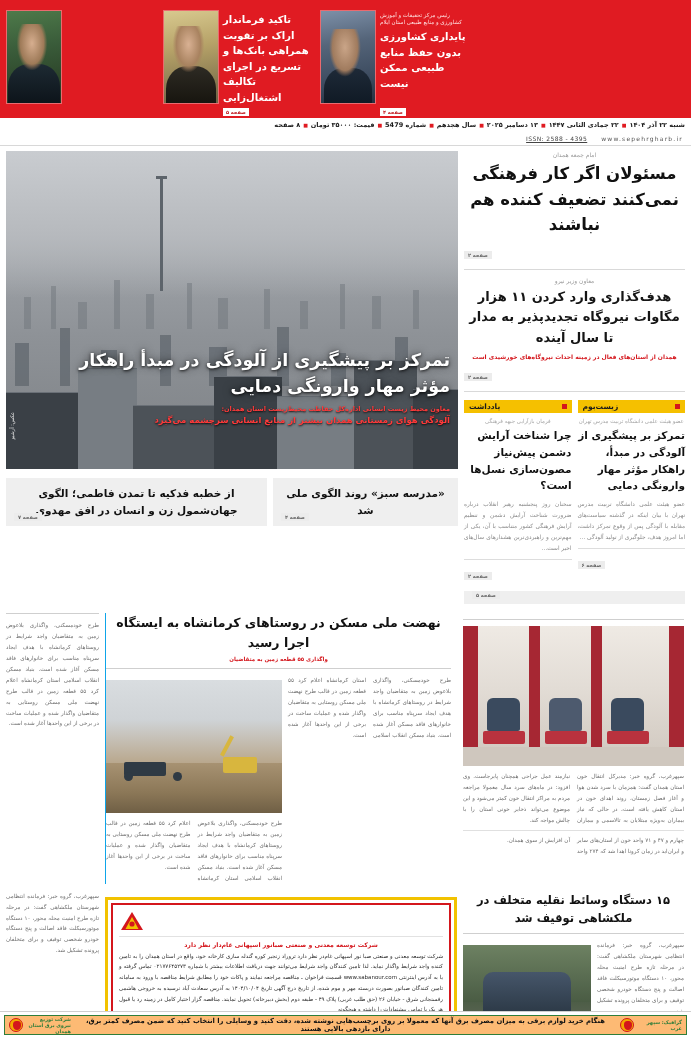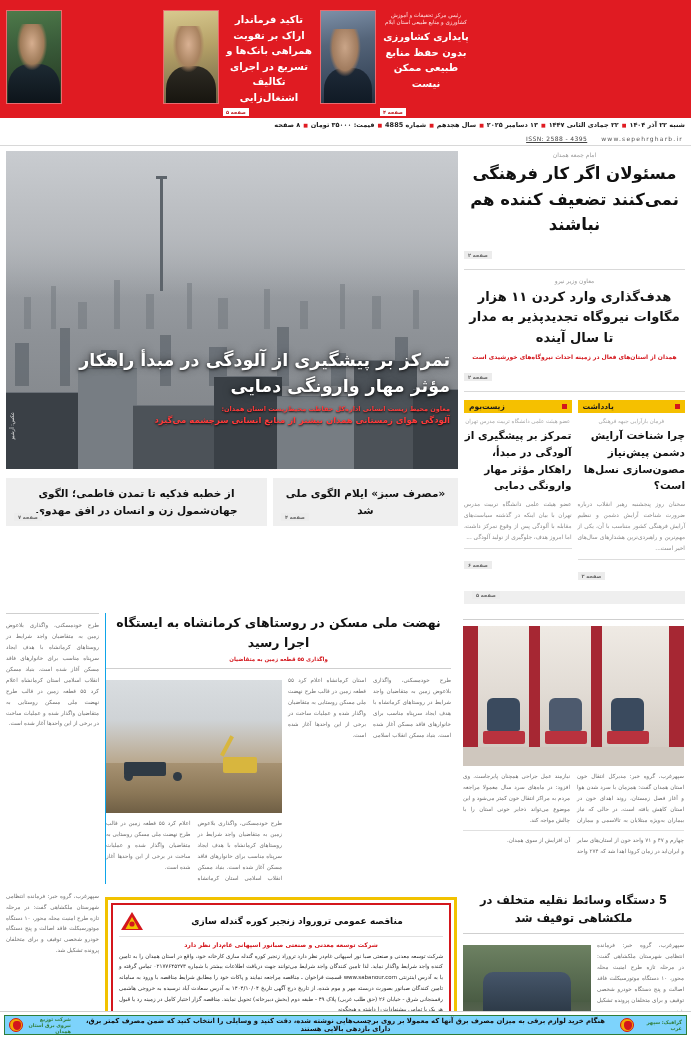--- a/index.html
+++ b/index.html
@@ -68,21 +68,21 @@
   .p2::before{ content:""; position:absolute; left:4%; bottom:0; width:92%; height:40%;
     background: linear-gradient(#2e2b24,#17150f); border-radius: 42% 42% 0 0 / 62% 62% 0 0; }
   .p3 { background: linear-gradient(170deg,#4e7a4a 0%,#3a5c3a 40%,#24361f 100%); }
   .p3::after{ content:""; position:absolute; left:18%; top:14%; width:56%; height:50%;
     background: radial-gradient(ellipse at 50% 42%, #d6ae8f 0%, #9e7a58 55%, rgba(0,0,0,0) 72%); }
   .p3::before{ content:""; position:absolute; left:2%; bottom:0; width:96%; height:42%;
     background: linear-gradient(#1d2a33,#0d141a); border-radius: 40% 40% 0 0 / 58% 58% 0 0; }
 
   .teaser-text {
     flex: 1; display: flex; flex-direction: column; align-items: flex-end;
-    text-align: center; color: #fff; padding-top: 2px; position: relative;
+    text-align: left; color: #fff; padding-top: 2px; position: relative;
   }
   .teaser-kicker { font-size: 5.5px; color: #ffe3e3; margin-bottom: 3px; line-height: 1.3; }
   .teaser-title {
     font-size: 10px; font-weight: bold; line-height: 1.55; color: #ffffff;
     letter-spacing: -.2px;
   }
   .teaser-page {
     position: absolute; bottom: 2px; left: 0;
     background: #ffffff; color: #c0161b; font-size: 5px;
     padding: 1px 3px; font-weight: bold;
@@ -272,21 +272,21 @@
   .ad-text { font-size: 5.5px; line-height: 1.95; color:#2b2b2b; text-align: justify; }
 
   
   .bottom-strip {
     position: absolute; left: 0; right: 0; bottom: 0;
     height: 26px; background: #ffffff; border-top: 1px solid #cfcfcf;
     display: flex; flex-direction: row-reverse; align-items: center;
     padding: 2px 4px;
   }
   .strip-in {
-    flex:1; height: 20px; background: #7dd3fc; border: 1.5px solid #2f7d3a;
+    flex:1; height: 20px; background: #fdba74; border: 1.5px solid #2f7d3a;
     display:flex; flex-direction: row-reverse; align-items:center; gap: 6px; padding: 0 4px;
   }
   .strip-logo {
     width: 62px; flex: 0 0 62px; display:flex; flex-direction: row-reverse;
     align-items:center; gap: 3px;
   }
   .strip-badge {
     width: 14px; height: 14px; border-radius: 50%; background: #f2a900;
     border: 1.5px solid #d4161c; position: relative; flex: 0 0 14px;
   }
@@ -344,21 +344,21 @@
 
   <div class="datebar">
     <span>شنبه ۲۲ آذر ۱۴۰۴</span>
     <span class="sep">■</span>
     <span>۲۲ جمادی الثانی ۱۴۴۷</span>
     <span class="sep">■</span>
     <span>۱۳ دسامبر ۲۰۲۵</span>
     <span class="sep">■</span>
     <span>سال هجدهم</span>
     <span class="sep">■</span>
-    <span>شماره 4885</span>
+    <span>شماره 5479</span>
     <span class="sep">■</span>
     <span>قیمت: ۳۵۰۰۰ تومان</span>
     <span class="sep">■</span>
     <span>۸ صفحه</span>
   </div>
 
   <div class="urlbar">
     <span class="url">www.sepehrgharb.ir</span>
     <span class="issn">ISSN: 2588 - 4395</span>
   </div>
@@ -411,21 +411,21 @@
           </div>
           <div class="photo-credit">عکس: آرشیو</div>
         </div>
 
         <div class="grey-row">
           <div class="grey-box" style="flex:1;margin-top:0">
             <div class="gb-hd">از خطبه فدکیه تا تمدن فاطمی؛ الگوی جهان‌شمول زن و انسان در افق مهدوی</div>
             <span class="pagechip gb-chip">صفحه ۷</span>
           </div>
           <div class="grey-box" style="flex:0 0 185px;margin-top:0">
-            <div class="gb-hd">«مصرف سبز» ایلام الگوی ملی شد</div>
+            <div class="gb-hd">«مدرسه سبز» روند الگوی ملی شد</div>
             <span class="pagechip gb-chip">صفحه ۴</span>
           </div>
         </div>
       </div>
 
       <div class="col-left">
         <div>
           <div class="lead-kick">امام جمعه همدان</div>
           <div class="lead-hd-1">مسئولان اگر کار فرهنگی نمی‌کنند تضعیف کننده هم نباشند</div>
           <div class="chip-row"><span class="pagechip">صفحه ۲</span></div>
@@ -436,40 +436,40 @@
         <div>
           <div class="lead-kick">معاون وزیر نیرو</div>
           <div class="lead-hd-2">هدف‌گذاری وارد کردن ۱۱ هزار مگاوات نیروگاه تجدیدپذیر به مدار تا سال آینده</div>
           <div class="red-sub">همدان از استان‌های فعال در زمینه احداث نیروگاه‌های خورشیدی است</div>
           <div class="chip-row"><span class="pagechip">صفحه ۲</span></div>
         </div>
 
         <hr class="hr-light">
 
         <div class="cards">
+          <div class="card">
+            <div class="card-tab">
+              <span class="t">یادداشت</span>
+              <span class="sq"></span>
+            </div>
+            <div class="card-kick">فرمان بازآرایی جبهه فرهنگی</div>
+            <div class="card-hd">چرا شناخت آرایش دشمن پیش‌نیاز مصون‌سازی نسل‌ها است؟</div>
+            <div class="card-body">سخنان روز پنجشنبه رهبر انقلاب درباره ضرورت شناخت آرایش دشمن و تنظیم آرایش فرهنگی کشور متناسب با آن، یکی از مهم‌ترین و راهبردی‌ترین هشدارهای سال‌های اخیر است...</div>
+            <div class="card-foot"><span class="pagechip">صفحه ۲</span></div>
+          </div>
+
           <div class="card">
             <div class="card-tab">
               <span class="t">زیست‌بوم</span>
               <span class="sq"></span>
             </div>
             <div class="card-kick">عضو هیئت علمی دانشگاه تربیت مدرس تهران</div>
             <div class="card-hd">تمرکز بر پیشگیری از آلودگی در مبدأ، راهکار مؤثر مهار وارونگی دمایی</div>
             <div class="card-body">عضو هیئت علمی دانشگاه تربیت مدرس تهران با بیان اینکه در گذشته سیاست‌های مقابله با آلودگی پس از وقوع تمرکز داشت، اما امروز هدف، جلوگیری از تولید آلودگی ...</div>
             <div class="card-foot"><span class="pagechip">صفحه ۶</span></div>
-          </div>
-
-          <div class="card">
-            <div class="card-tab">
-              <span class="t">یادداشت</span>
-              <span class="sq"></span>
-            </div>
-            <div class="card-kick">فرمان بازآرایی جبهه فرهنگی</div>
-            <div class="card-hd">چرا شناخت آرایش دشمن پیش‌نیاز مصون‌سازی نسل‌ها است؟</div>
-            <div class="card-body">سخنان روز پنجشنبه رهبر انقلاب درباره ضرورت شناخت آرایش دشمن و تنظیم آرایش فرهنگی کشور متناسب با آن، یکی از مهم‌ترین و راهبردی‌ترین هشدارهای سال‌های اخیر است...</div>
-            <div class="card-foot"><span class="pagechip">صفحه ۲</span></div>
           </div>
         </div>
 
         <div class="grey-box">
           <span class="pagechip gb-chip">صفحه ۵</span>
         </div>
       </div>
 
     </div>
 
@@ -532,31 +532,30 @@
         <div class="ad-box">
           <div class="ad-inner">
             <div class="ad-head">
               <div class="ad-logo">
                 <svg viewBox="0 0 26 22" width="26" height="22">
                   <polygon points="13,2 24,20 2,20" fill="#d4161c"></polygon>
                   <polygon points="13,7 19.5,19 6.5,19" fill="#f2c200"></polygon>
                   <circle cx="13" cy="14" r="2.6" fill="#d4161c"></circle>
                 </svg>
               </div>
-              <div class="ad-title">مناقصه عمومی ترورواد زنجیر کوره گندله سازی</div>
             </div>
             <div class="ad-sub">شرکت توسعه معدنی و صنعتی صبانور اسپهانی غام‌دار نظر دارد</div>
             <div class="ad-text">شرکت توسعه معدنی و صنعتی صبا نور اسپهانی غام‌در نظر دارد تروراد زنجیر کوره گندله سازی کارخانه خود، واقع در استان همدان را به تامین کننده واجد شرایط واگذار نماید. لذا تامین کنندگان واجد شرایط می‌توانند جهت دریافت اطلاعات بیشتر با شماره ۰۲۱۷۷۶۴۵۲۷۳ تماس گرفته و یا به آدرس اینترنتی www.sabanour.com قسمت فراخوان ـ مناقصه مراجعه نمایند و پاکات خود را مطابق شرایط مناقصه با ورود به سامانه تامین کنندگان صبانور بصورت دربسته مهر و موم شده، از تاریخ درج آگهی تاریخ ۱۴۰۴/۱۰/۰۴ به آدرس سعادت آباد نرسیده به خروجی هاشمی رفسنجانی شرق - خیابان ۲۶ (حق طلب غربی) پلاک ۴۹ - طبقه دوم (بخش دبیرخانه) تحویل نمایند. مناقصه گزار اختیار کامل در زمینه رد یا قبول هر یک یا تمامی پیشنهادات را داشته و هیچگونه</div>
 
           </div>
         </div>
       </div>
 
       <div class="sec-col-left">
-        <div class="story-hd-md">5 دستگاه وسائط نقلیه متخلف در ملکشاهی توقیف شد</div>
+        <div class="story-hd-md">۱۵ دستگاه وسائط نقلیه متخلف در ملکشاهی توقیف شد</div>
         <div class="rule-top"></div>
         <div style="display:flex;flex-direction:row-reverse;gap:6px">
           <div style="flex:0 0 128px">
             <div class="photo-car">
               <div style="position:absolute;left:0;right:0;top:0;height:34%;background:linear-gradient(180deg,#6d8162,#4a5c44)"></div>
 
               <div class="windshield"></div>
 
             </div>
           </div>

